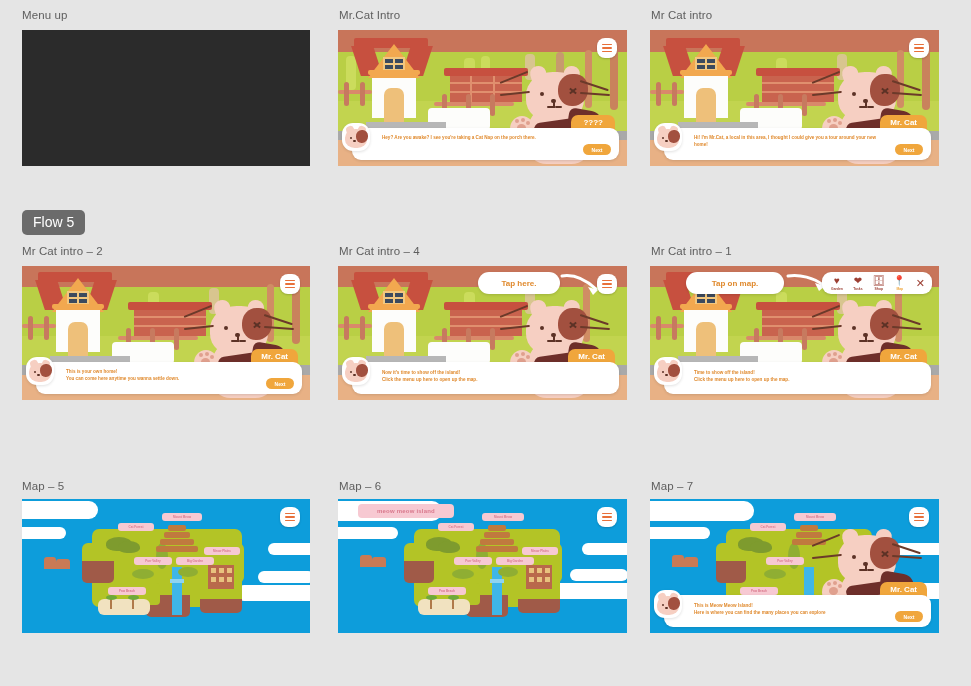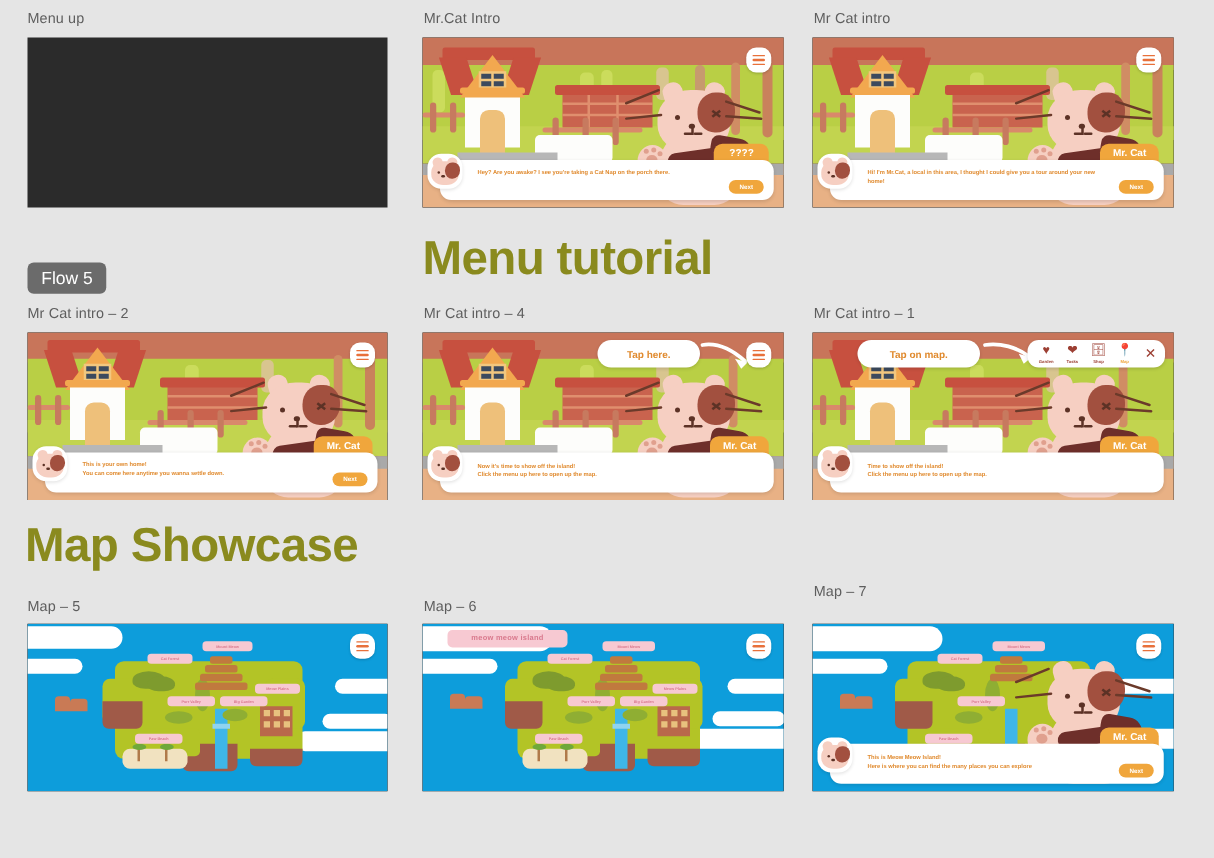--- a/index.html
+++ b/index.html
@@ -391,21 +391,20 @@
         <div class="av-ear" style="left:16px;top:3px;width:8px;height:7px;transform:rotate(16deg);"></div>
         <div class="av-head" style="left:3px;top:6px;width:22px;height:19px;"></div>
         <div class="av-patch" style="left:14px;top:7px;width:12px;height:13px;"></div>
         <div class="av-eye" style="left:8px;top:14px;width:2px;height:2px;"></div>
         <div style="position:absolute;left:11px;top:17px;width:3px;height:2px;background:#5c3226;border-radius:1px;"></div>
       </div>
     </div>
   </div>
 
   <div class="flow-badge" style="left:22px; top:210px;">Flow 5</div>
-  <div class="section-heading" style="left:338px; top:186px;">Menu tutorial</div>
 
   <div class="frame-label" style="left:22px; top:245px;">Mr Cat intro – 2</div>
   <div class="frame-label" style="left:339px; top:245px;">Mr Cat intro – 4</div>
   <div class="frame-label" style="left:651px; top:245px;">Mr Cat intro – 1</div>
 
   <div class="frame" style="left:22px; top:266px; width:288px; height:134px;">
     <div class="scene">
       <div class="sky-band"></div>
       <div class="roofrow" style="top:0; height:24px;"></div>
       <div class="grass-far"></div>
@@ -678,25 +677,24 @@
         <div class="av-ear" style="left:4px;top:3px;width:8px;height:7px;transform:rotate(-16deg);"></div>
         <div class="av-ear" style="left:16px;top:3px;width:8px;height:7px;transform:rotate(16deg);"></div>
         <div class="av-head" style="left:3px;top:6px;width:22px;height:19px;"></div>
         <div class="av-patch" style="left:14px;top:7px;width:12px;height:13px;"></div>
         <div class="av-eye" style="left:8px;top:14px;width:2px;height:2px;"></div>
         <div style="position:absolute;left:11px;top:17px;width:3px;height:2px;background:#5c3226;border-radius:1px;"></div>
       </div>
     </div>
   </div>
 
-  <div class="section-heading" style="left:20px; top:416px;">Map Showcase</div>
 
   <div class="frame-label" style="left:22px; top:480px;">Map – 5</div>
   <div class="frame-label" style="left:339px; top:480px;">Map – 6</div>
-  <div class="frame-label" style="left:651px; top:468px;">Map – 7</div>
+  <div class="frame-label" style="left:651px; top:480px;">Map – 7</div>
 
   <div class="frame" style="left:22px; top:499px; width:288px; height:134px;">
     <div class="map-scene">
       <div class="cloud" style="left:-24px;top:2px;width:100px;height:18px;border-radius:9px;"></div>
       <div class="cloud" style="left:-30px;top:28px;width:74px;height:12px;border-radius:6px;"></div>
       <div class="cloud" style="left:246px;top:44px;width:60px;height:12px;border-radius:6px;"></div>
       <div class="cloud" style="left:214px;top:86px;width:86px;height:16px;border-radius:8px;"></div>
       <div class="cloud" style="left:236px;top:72px;width:56px;height:12px;border-radius:6px;"></div>
 
       <div class="rock" style="left:22px;top:58px;width:12px;height:12px;border-radius:3px 3px 0 0;"></div>

